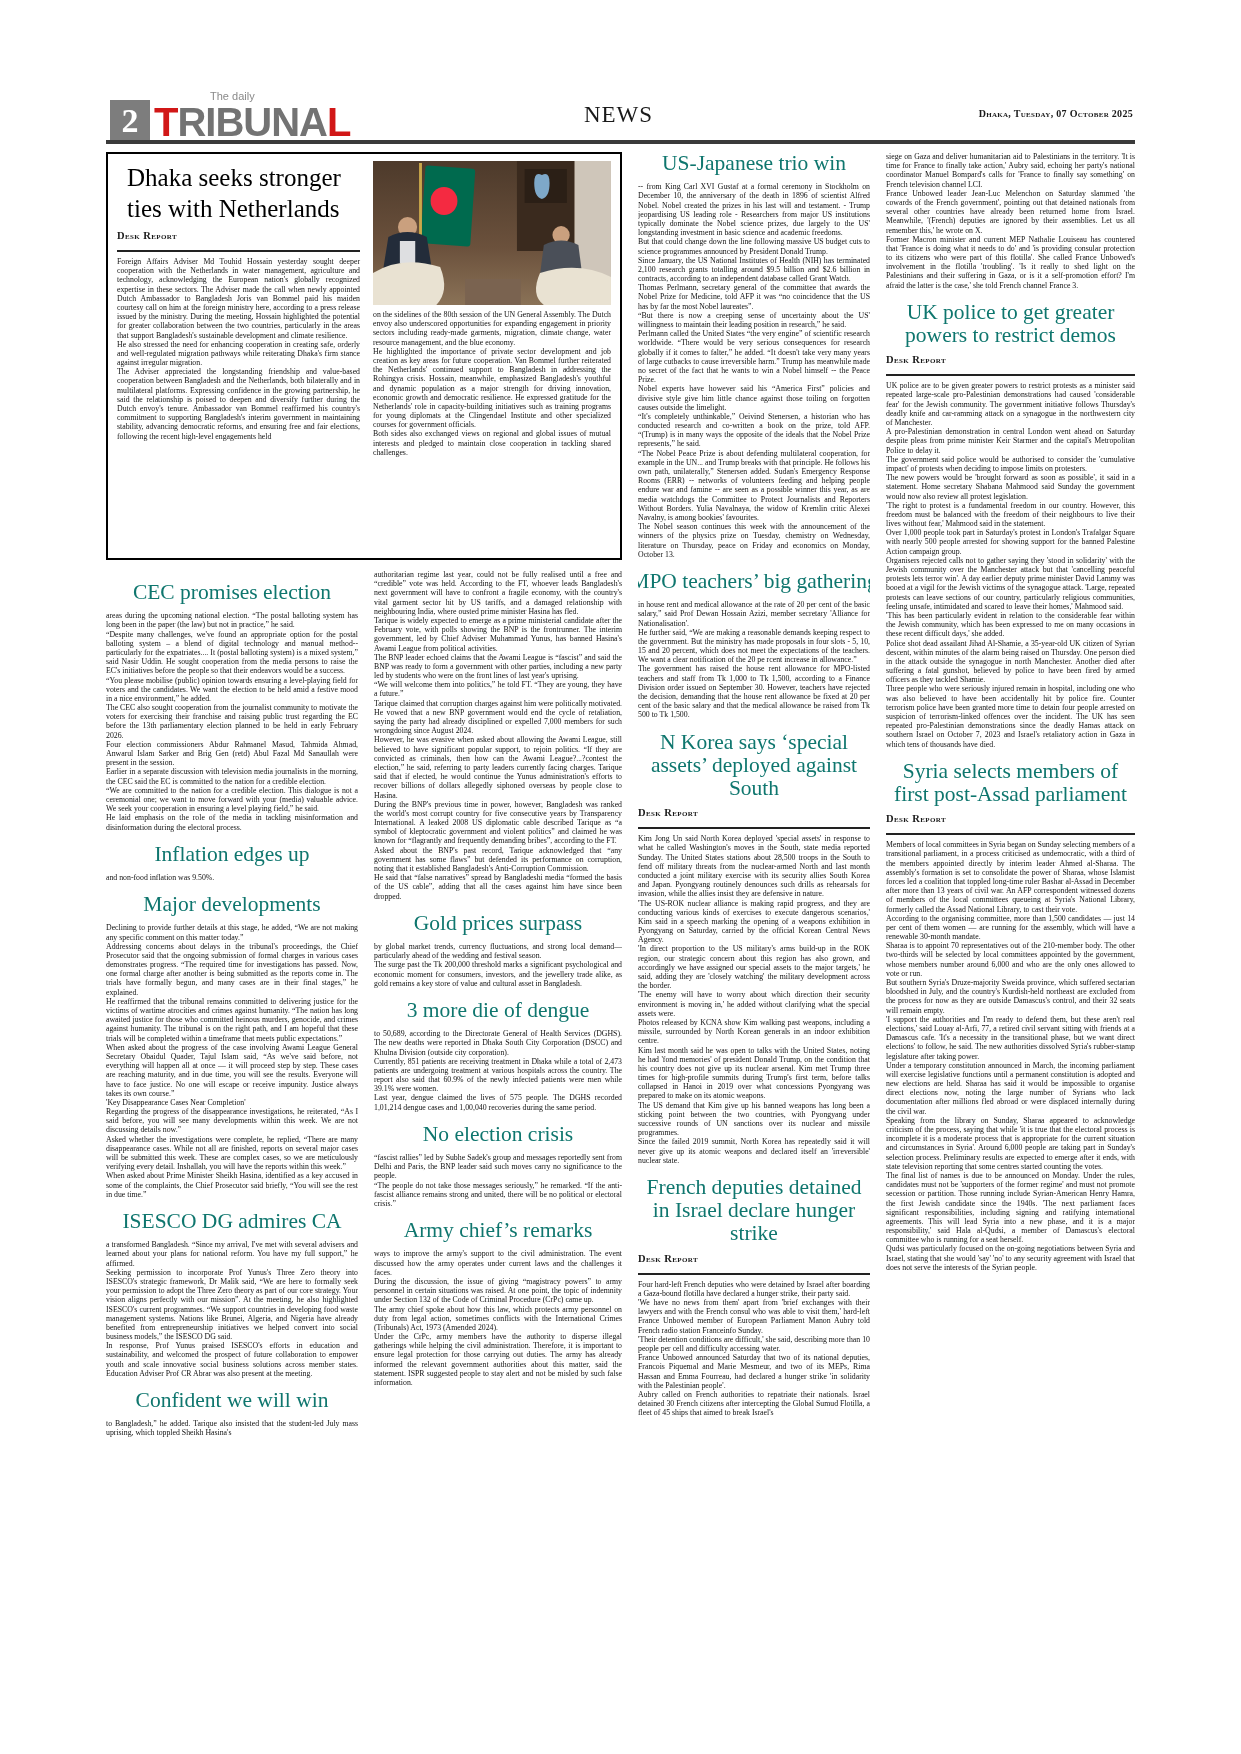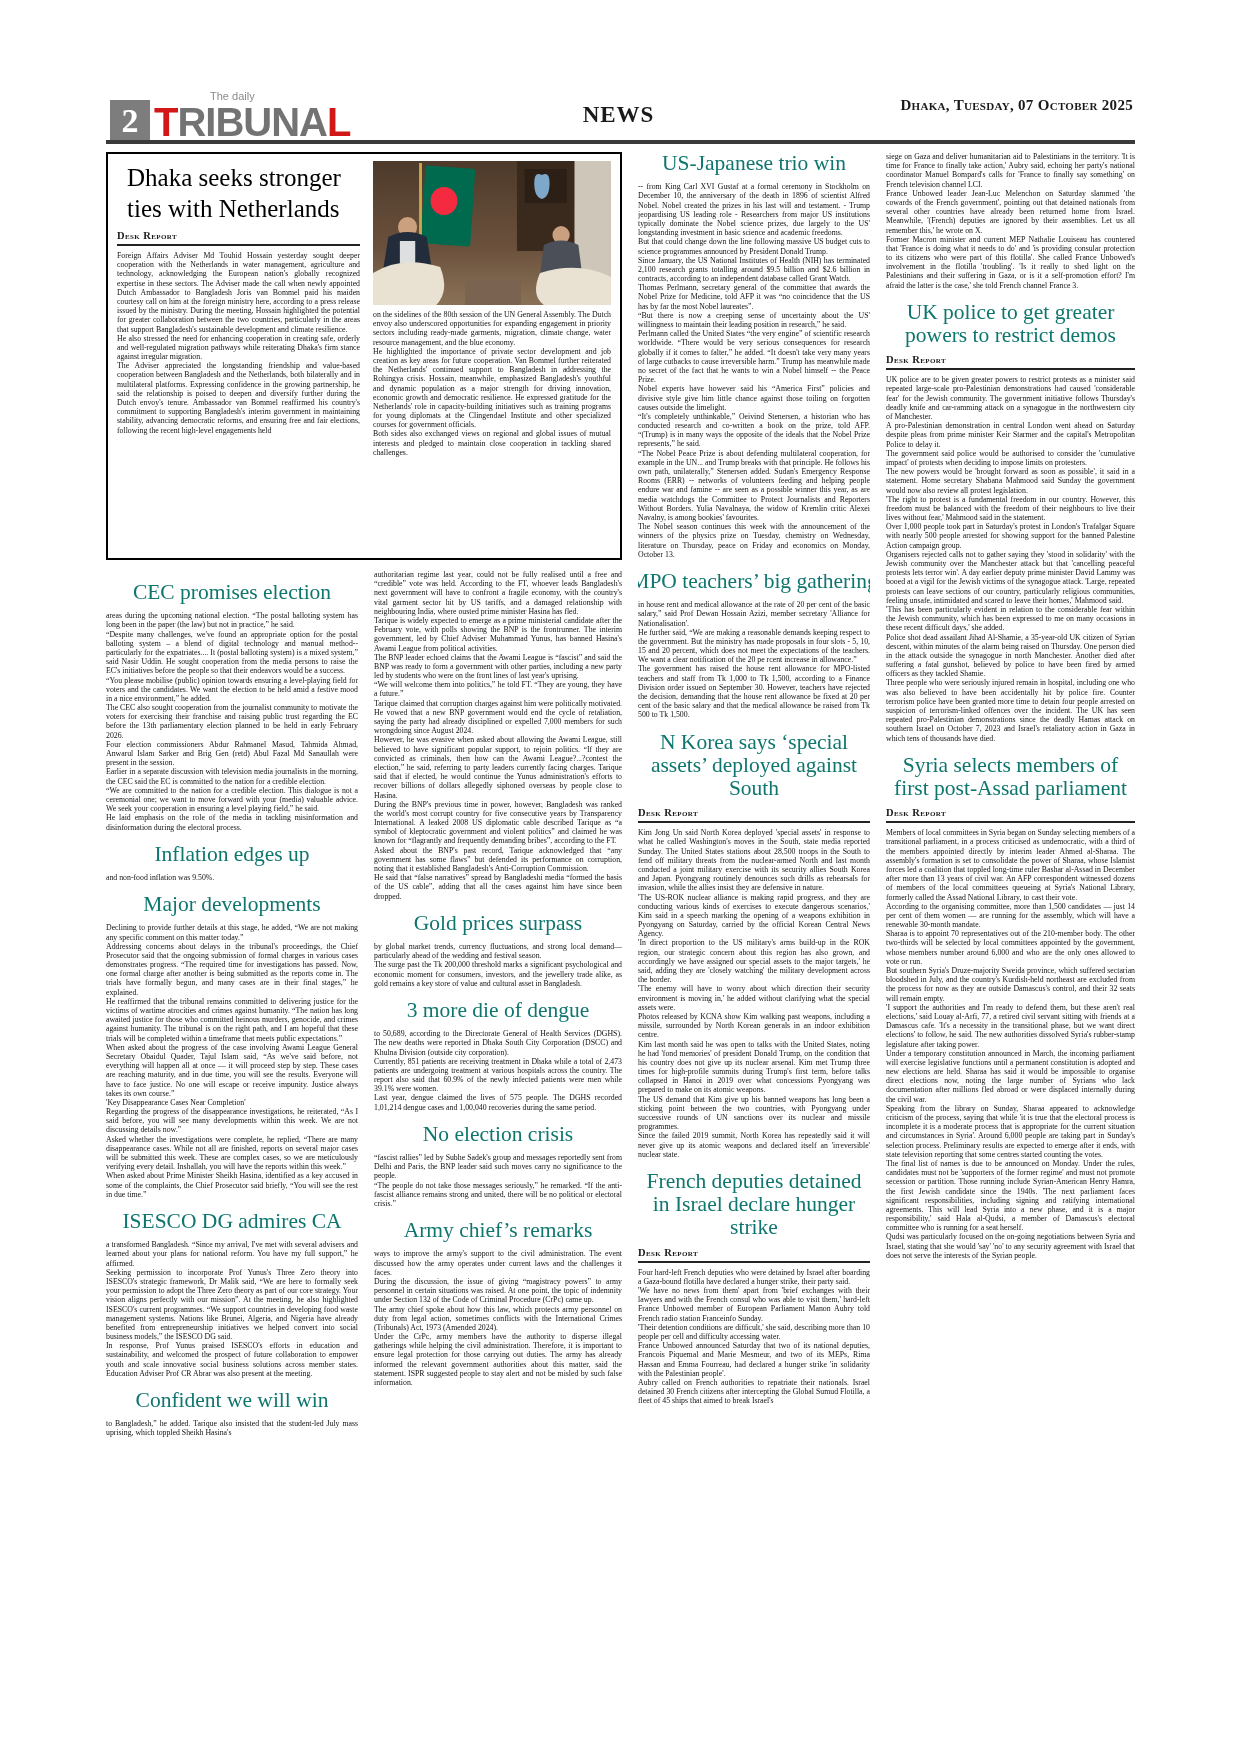--- a/index.html
+++ b/index.html
@@ -15,36 +15,36 @@
     width:40px; height:42px; background:#7d7d7d; color:#ffffff;
     font-family:"Liberation Serif", serif; font-size:34px; font-weight:bold;
     display:flex; align-items:center; justify-content:center;
   }
   .logoblock { margin-left:4px; position:relative; padding-top:10px; }
   .daily { position:absolute; top:-2px; left:56px; font-family:"Liberation Sans", sans-serif; font-size:11px; color:#8a8a8a;text-align:right; }
   .masthead { font-family:"Liberation Sans", sans-serif; font-weight:bold; font-size:40px; letter-spacing:-1px; line-height:1; }
   .masthead .red { color:#d11717; }
   .masthead .blk { color:#737373; }
   .section-title { position:absolute; left:0; right:4px; top:10px; text-align:center;
-    font-size:23px; font-weight:bold; letter-spacing:1px; font-variant:small-caps; }
-  .dateline { position:absolute; right:2px; top:5px; font-size:15px; font-weight:bold; font-variant:small-caps; letter-spacing:.3px; }
+    font-size:23px; font-weight:normal; letter-spacing:1px; font-variant:small-caps; }
+  .dateline { position:absolute; right:2px; top:16px; font-size:10px; font-weight:bold; font-variant:small-caps; letter-spacing:.3px; }
   .hdr-rule { position:absolute; top:140px; left:106px; right:106px; height:4px; background:#3a3a3a; }
   
   .content { position:absolute; top:152px; left:106px; right:106px; bottom:46px; display:flex; gap:16px; overflow:hidden; }
   .leftwrap { width:516px; flex:none; display:flex; flex-direction:column; }
   .col { overflow:hidden; }
   .col3 { width:232px; flex:none; }
   .col4 { flex:1; }
   .subcols { display:flex; gap:16px; margin-top:10px; flex:1; overflow:hidden; }
   .col1 { width:252px; flex:none; }
   .col2 { flex:1; }
   
   p { font-size:7.8px; line-height:1.18; text-align:justify; color:#111; }
   .byline { font-size:10.5px; font-weight:bold; font-variant:small-caps; letter-spacing:.4px;
-    border-bottom:2px solid #222; padding-bottom:3px; margin:4px 0 5px; }
+    border-bottom:2px solid #222; padding-bottom:9px; margin:4px 0 5px; }
   h2 { font-weight:normal; text-align:center; font-size:21.5px; line-height:1.08; margin:11px 0 7px; color:#0f766e; }
   h2.nowrap { white-space:nowrap; margin-left:-22px; margin-right:-22px; }
   
   .boxart { border:2.5px solid #000; padding:7px 9px 8px; min-height:408px; flex:none; display:flex; gap:13px; }
   .boxcolA { width:243px; flex:none; }
   .boxcolB { flex:1; }
   .boxart h1 { font-weight:normal; font-size:25px; line-height:1.22; margin:2px 0 6px 10px; color:#000; }
   
   .photo { width:100%; height:144px; position:relative; overflow:hidden; margin-bottom:5px; background:#6b513c; }
   .photo svg { display:block; width:100%; height:100%; }

